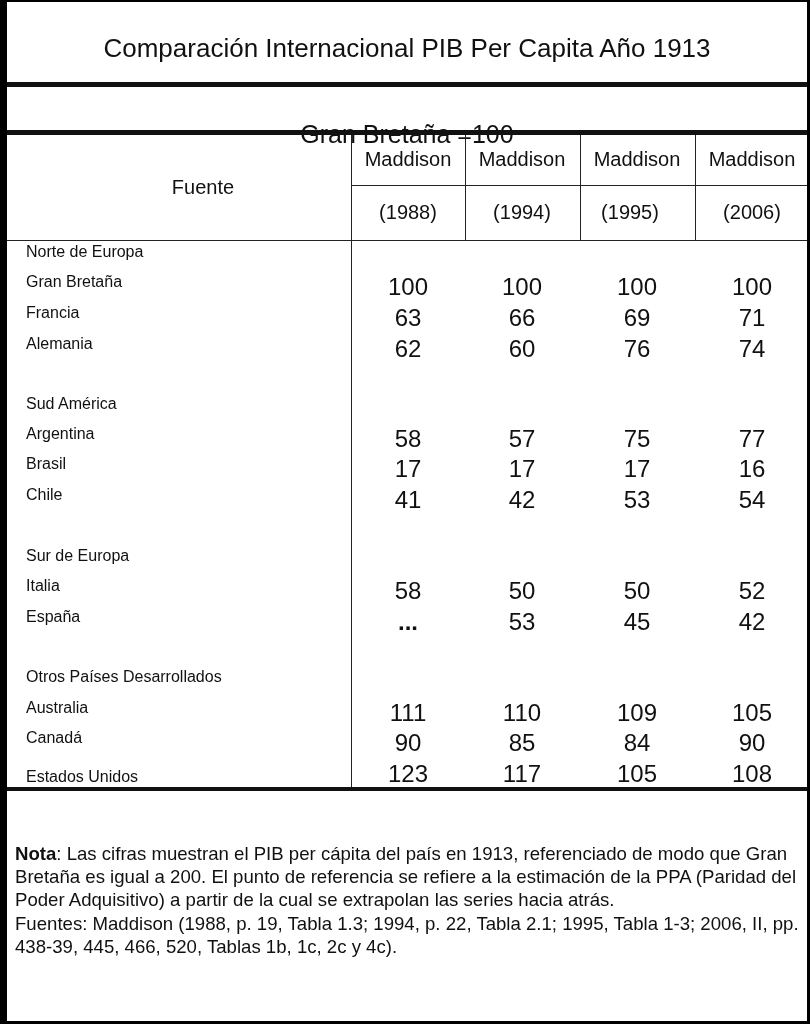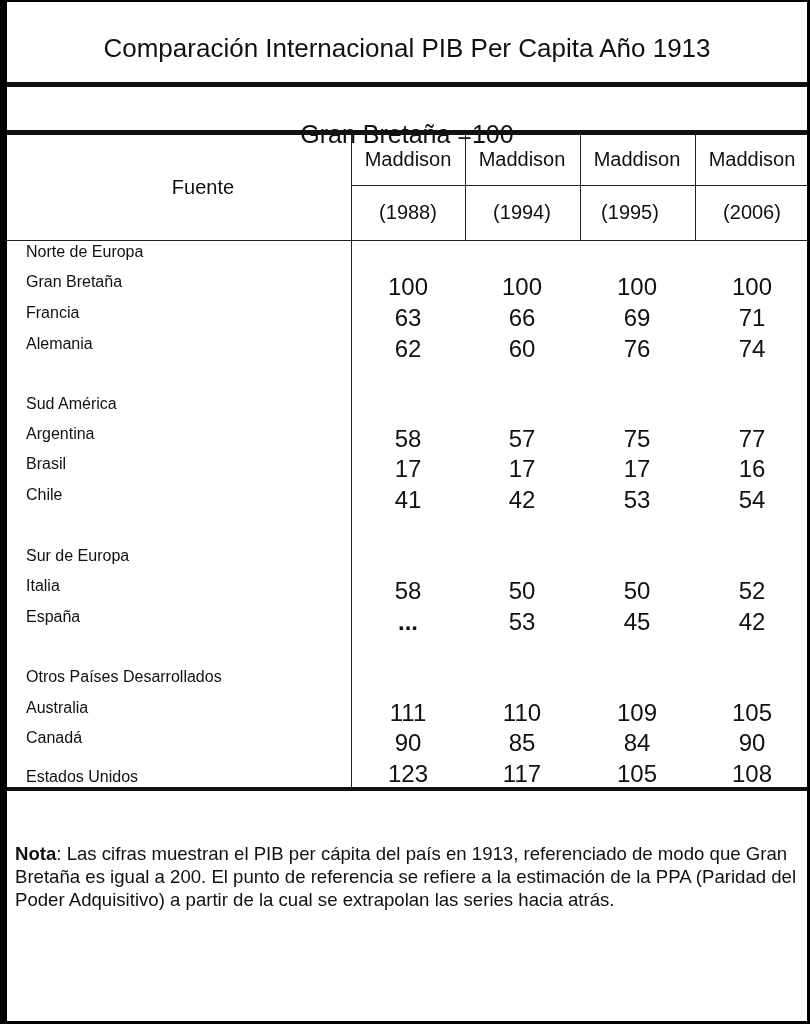--- a/index.html
+++ b/index.html
@@ -143,13 +143,14 @@
       <div class="cell" style="left: 482px; top: 760px;">117</div>
       <div class="cell" style="left: 597px; top: 760px;">105</div>
       <div class="cell" style="left: 712px; top: 760px;">108</div>
     </div>
   </div>
 
 <div class="hrule" style="top:787px;height:4px;"></div>
 
 <div class="note">
   <span><b>Nota</b><span>: Las cifras muestran el PIB per cápita del país en 1913, referenciado de modo que Gran Bretaña es igual a 200. El punto de referencia se refiere a la estimación de la PPA (Paridad del Poder Adquisitivo) a partir de la cual se extrapolan las series hacia atrás.</span></span><br>
+  <span>Fuentes: Maddison (1988, p. 19, Tabla 1.3; 1994, p. 22, Tabla 2.1; 1995, Tabla 1-3; 2006, II, pp. 438-39, 445, 466, 520, Tablas 1b, 1c, 2c y 4c).</span>
 </div>
 
 </body></html>

